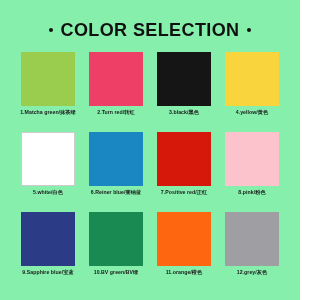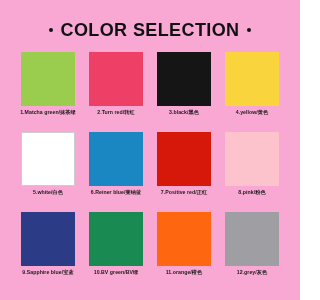--- a/index.html
+++ b/index.html
@@ -11,21 +11,21 @@
     height: 300px;
     background: #ffffff;
     font-family: "Liberation Sans", sans-serif;
     overflow: hidden;
   }
   .page {
     position: relative;
     width: 300px;
     height: 300px;
     box-sizing: border-box;
-    background: #f9a8d4;
+    background: #86efac;
   }
   .title-bar {
     display: flex;
     align-items: center;
     justify-content: center;
     gap: 7px;
     height: 52px;
     padding-top: 8px;
     box-sizing: border-box;
   }

